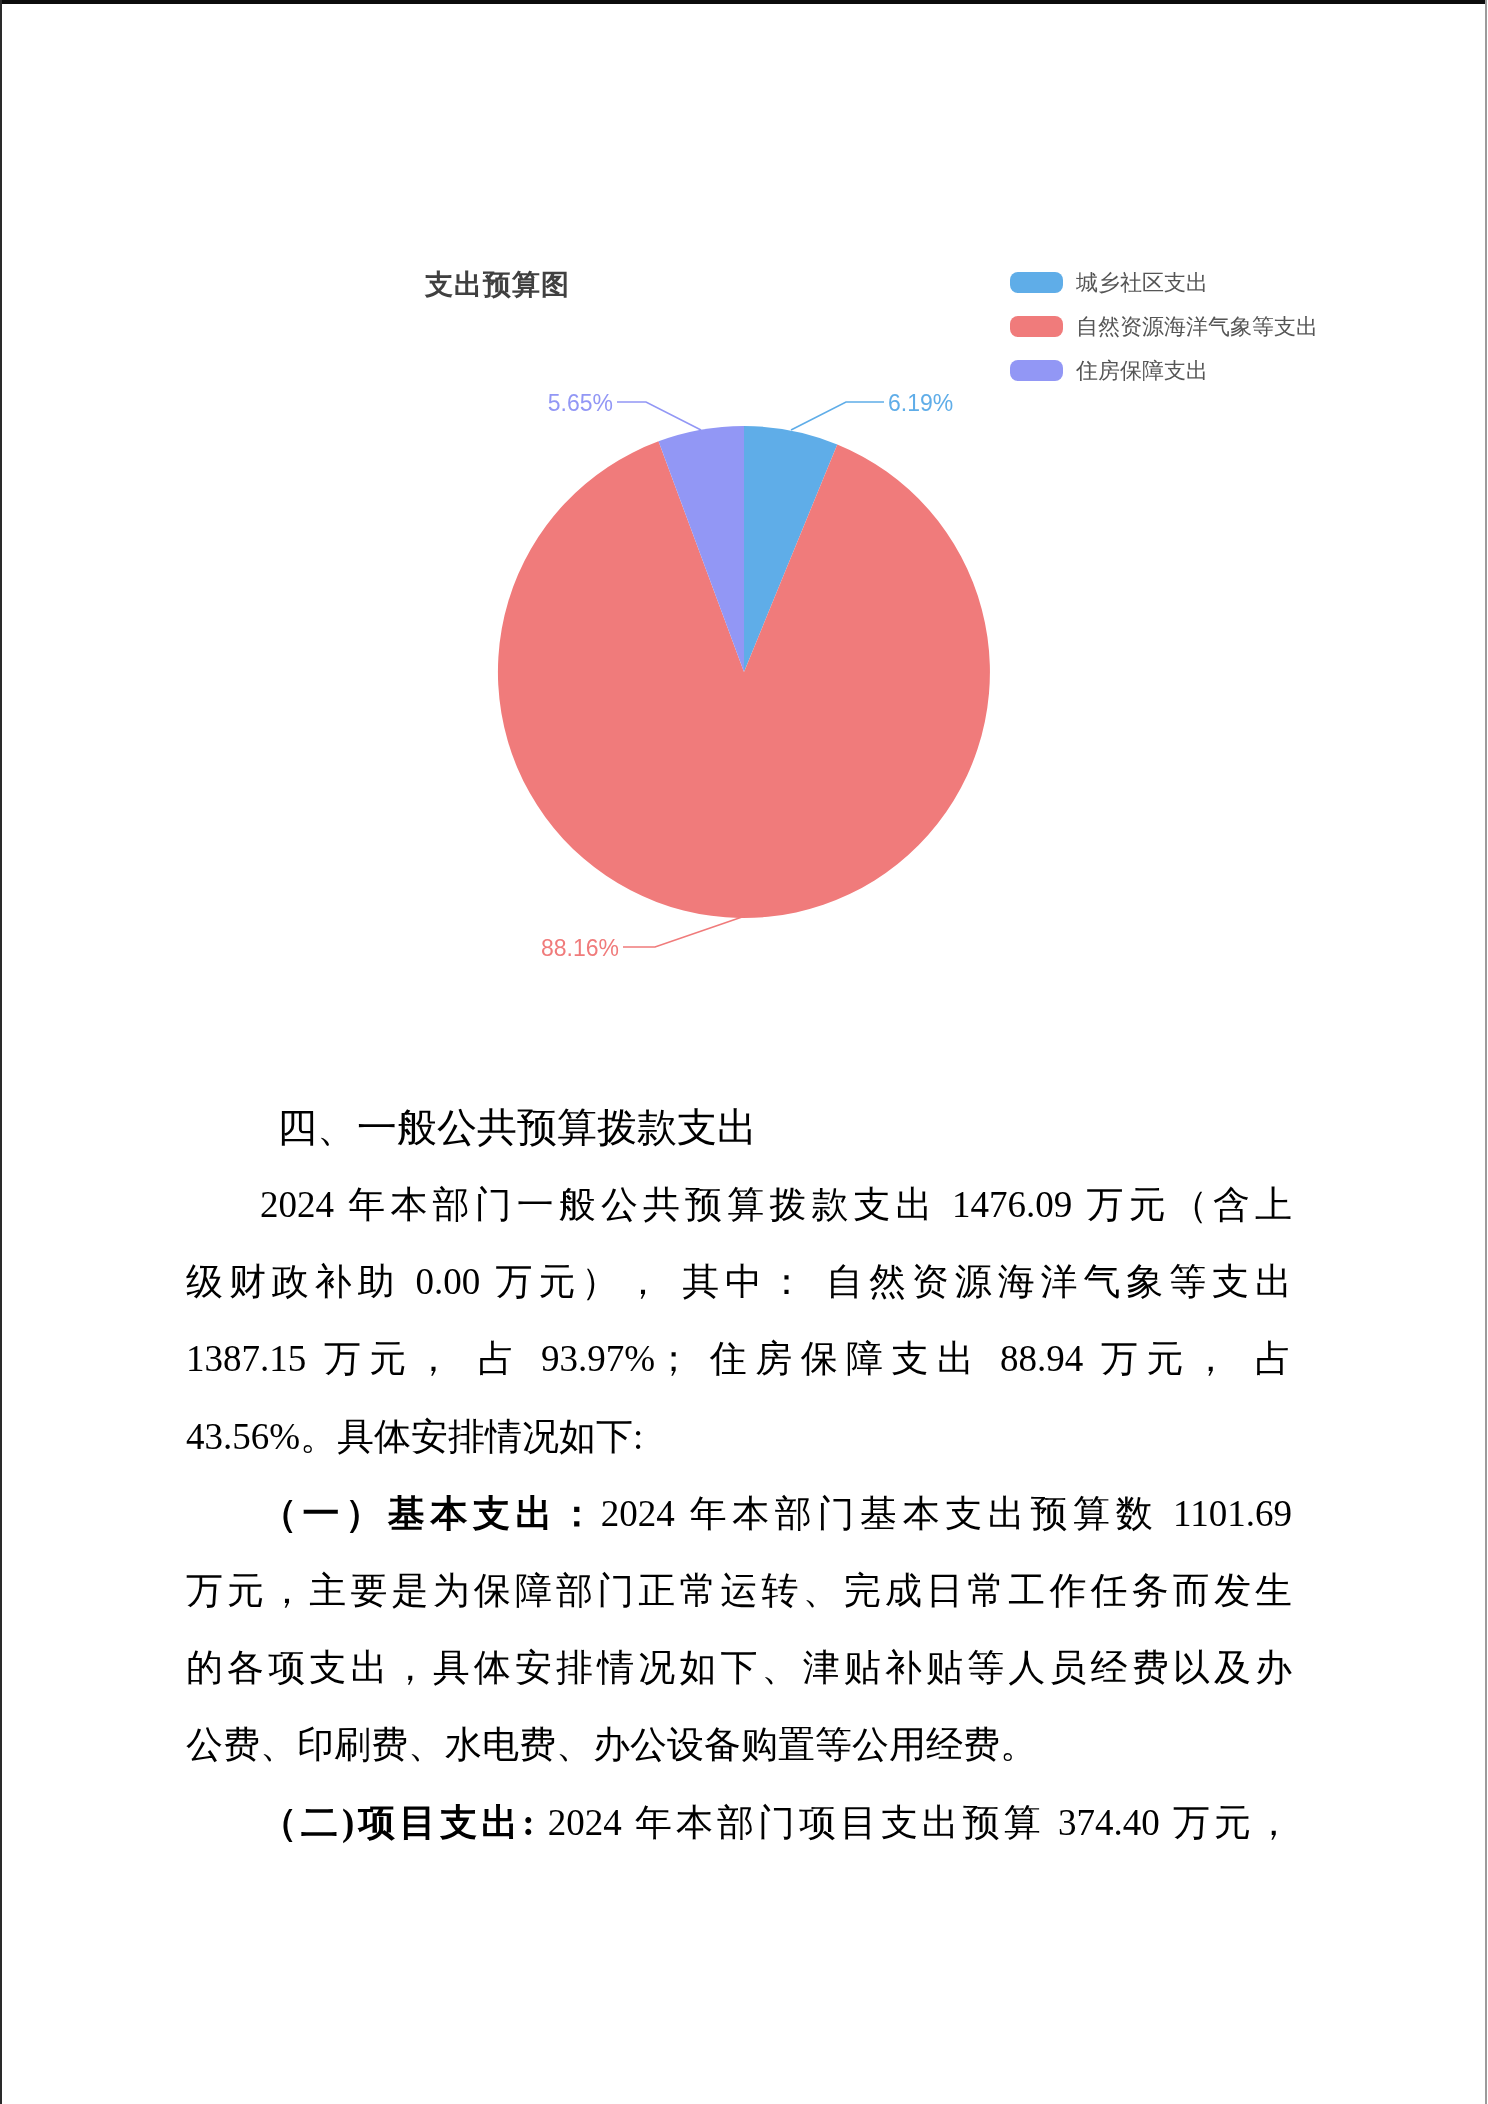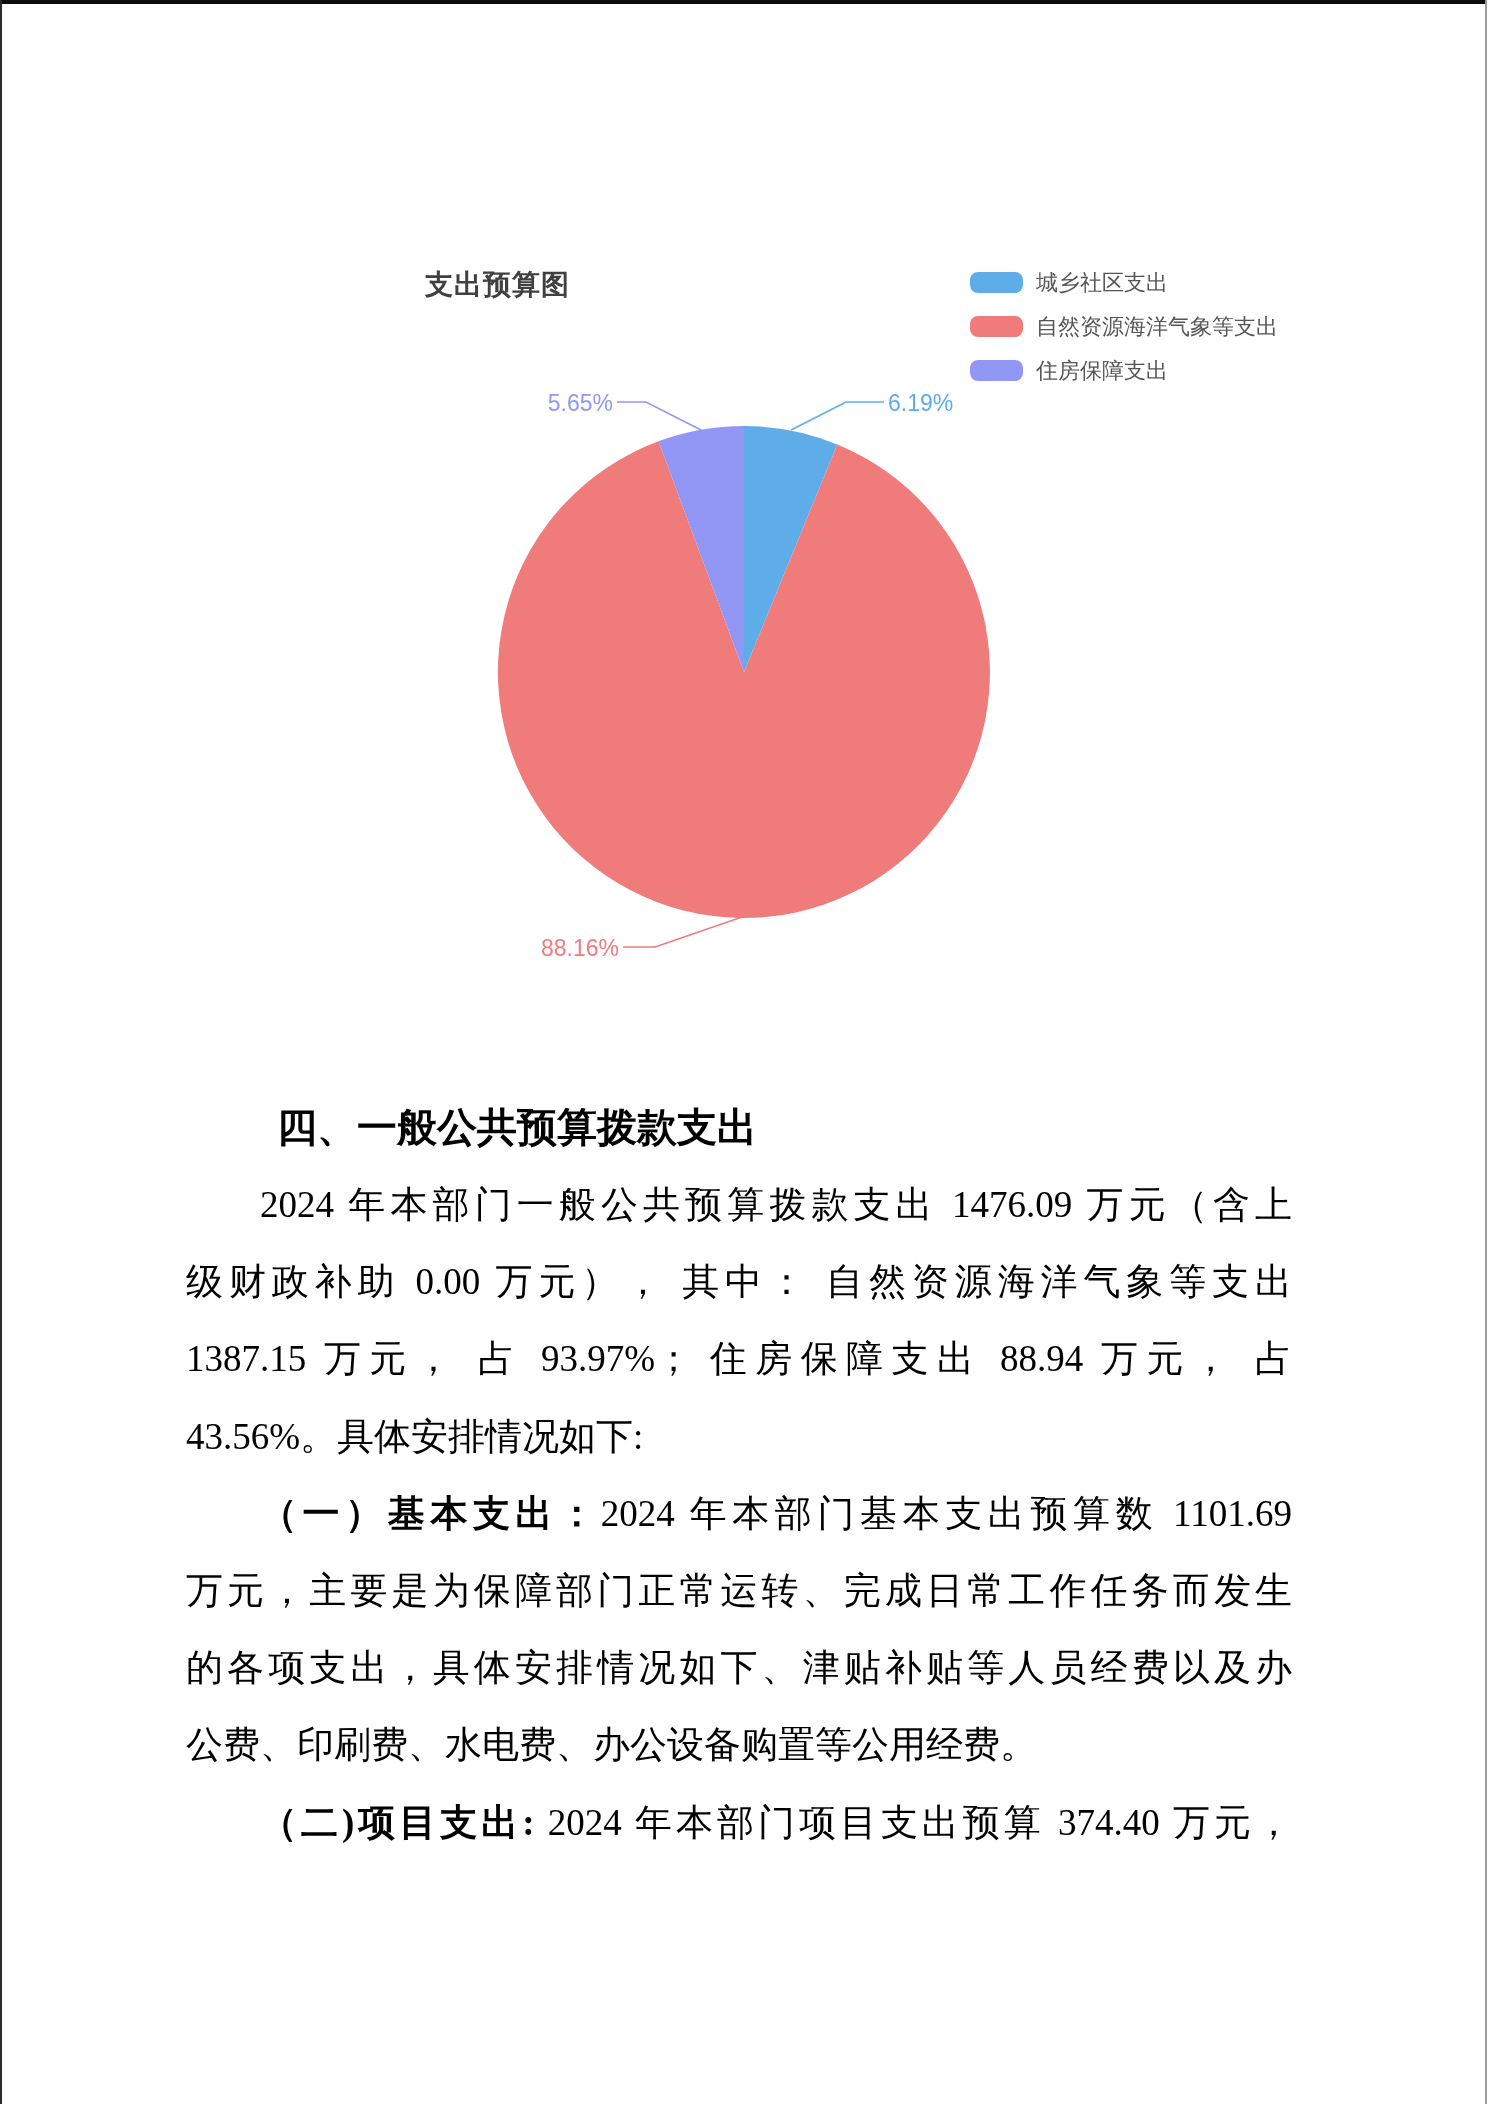--- a/index.html
+++ b/index.html
@@ -7,30 +7,30 @@
         font-family:"Liberation Serif","DejaVu Serif",serif;}
   .top-bar{position:absolute;left:0;top:0;width:1486px;height:4px;background:#0c0c0c;}
   .left-border{position:absolute;left:0;top:0;width:2px;height:2104px;background:#2a2a2a;}
   .right-border{position:absolute;left:1485px;top:0;width:2px;height:2104px;background:#9b9b9b;}
 
   
   .chart-title{position:absolute;left:425px;top:266px;width:600px;text-align:left;
                font-family:"Liberation Sans","DejaVu Sans",sans-serif;font-weight:bold;
                font-size:28px;color:#404040;letter-spacing:1px;}
   .legend{position:absolute;left:970px;top:272px;}
-  .legend-row{display:flex;height:21px;margin-bottom:23px;}
+  .legend-row{display:flex;height:21px;margin-bottom:23px;margin-left:40px;}
   .legend-swatch{width:53px;height:21px;border-radius:8px;flex:0 0 auto;}
   .legend-label{margin-left:13px;font-family:"Liberation Sans","DejaVu Sans",sans-serif;
                 font-size:22px;color:#555555;white-space:nowrap;line-height:21px;}
   #chart-svg{position:absolute;left:0;top:0;}
   .slice-label{font-family:"Liberation Sans","DejaVu Sans",sans-serif;font-size:23px;}
 
   
   .heading{position:absolute;left:277px;top:1103px;
-           font-family:"Liberation Sans","DejaVu Sans",sans-serif;font-weight:bold;
+           font-family:"Liberation Sans","DejaVu Sans",sans-serif;font-weight:normal;
            font-size:40px;color:#000000;line-height:48px;white-space:nowrap;}
   .doc-lines{position:absolute;left:186px;top:1166px;width:1106px;}
   .doc-line{height:77.2px;line-height:77.2px;font-size:37px;color:#000000;white-space:nowrap;}
   .doc-line.fill{white-space:normal;text-align:justify;text-align-last:justify;text-justify:inter-character;}
   .doc-line.indent{text-indent:74px;}
   .lead{font-family:Liberation Serif, serif;font-weight:bold;}
 </style>
 </head>
 <body>
 

